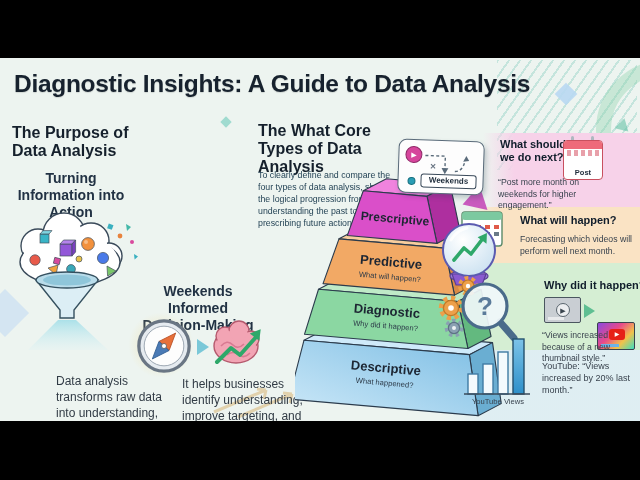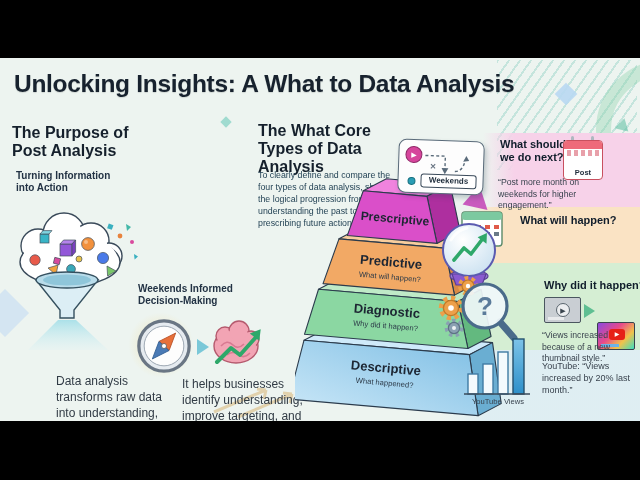--- a/index.html
+++ b/index.html
@@ -14,21 +14,21 @@
   
   .hatch{background:repeating-linear-gradient(125deg,rgba(70,180,160,.30) 0 2px,transparent 2px 9px);}
   .ring{border:15px solid rgba(140,210,170,.38);border-radius:50%;}
   .diamond{transform:rotate(45deg);}
   .tri-magenta{width:0;height:0;border-top:13px solid transparent;border-bottom:13px solid transparent;border-right:22px solid #c44ab8;transform:rotate(-18deg);opacity:.9;}
   .tri-teal{width:0;height:0;border-left:7px solid transparent;border-right:7px solid transparent;border-bottom:12px solid rgba(90,190,160,.55);transform:rotate(14deg);}
 
   
   .title{font-size:24.5px;font-weight:800;color:#17222e;letter-spacing:-.3px;text-shadow:0 1px 1px rgba(0,0,0,.12);}
   .h-big{font-size:16px;font-weight:800;color:#15202c;line-height:1.12;}
-  .h-sub{font-size:10px;font-weight:800;color:#223244;line-height:1.2;}
+  .h-sub{font-size:14px;font-weight:800;color:#223244;line-height:1.2;text-align:center;}
   .para{font-size:12px;color:#313b45;line-height:1.32;margin-left:44px;}
   .para-teal{font-size:8.8px;color:#1d3d50;line-height:1.36;}
   .co-head{font-size:11px;font-weight:800;color:#101d2b;line-height:1.18;}
   .co-text{font-size:8.7px;color:#39434e;line-height:1.33;}
 
   
   .band{position:absolute;right:0;}
   .band.pink{background:linear-gradient(to right,rgba(247,210,232,0),#f7d2e9 20%);}
   .band.orange{background:linear-gradient(to right,rgba(250,227,196,0),#fae3c4 18%);}
   .band.green{background:linear-gradient(to right,rgba(213,238,211,0),#d5eed3 16%);}
@@ -85,23 +85,23 @@
         <path d="M30,37 L84,14 M84,14 l-9,-1 M84,14 l-2,9"></path>
       </g>
     </svg>
 
     <div class="band pink" style="left:483px;top:75px;height:74px;"></div>
     <div class="band orange" style="left:466px;top:149px;height:56px;"></div>
     <div class="band green" style="left:458px;top:205px;height:87px;"></div>
     <div class="band lightb" style="left:440px;top:292px;height:71px;"></div>
     <div class="abs tri-magenta" style="left:462px;top:130px;"></div>
 
-    <div class="abs title" style="left:14px;top:12px;width:600px;">Unlocking Insights: A What to Data Analysis</div>
-
-    <div class="abs h-big" style="left:12px;top:66px;width:122px;">The Purpose of Post Analysis</div>
+    <div class="abs title" style="left:14px;top:12px;width:600px;">Diagnostic Insights: A Guide to Data Analysis</div>
+
+    <div class="abs h-big" style="left:12px;top:66px;width:122px;">The Purpose of Data Analysis</div>
     <div class="abs h-sub" style="left:16px;top:112px;width:110px;">Turning Information into Action</div>
 
     <svg class="abs" style="left:8px;top:140px;" width="132px" height="176" viewBox="0 0 132 176">
       <defs>
         <linearGradient id="beamG" x1="0" y1="0" x2="0" y2="1">
           <stop offset="0" stop-color="#7fd4e4" stop-opacity=".6"></stop>
             <stop offset="1" stop-color="#c8eef6" stop-opacity=".12"></stop>
         </linearGradient>
       </defs>
 
@@ -320,20 +320,21 @@
         <span class="ring2"></span>
       <div class="body">
         <div class="head"></div>
         <div class="dots"></div>
         <div class="lbl" style="width:34px;margin:13px auto 0;">Post Shorts</div>
       </div>
     </div>
     <div class="abs co-text" style="left:498px;top:119px;width:118px;">“Post more month on weekends for higher engagement.”</div>
 
     <div class="abs co-head" style="left:520px;top:156px;width:120px;">What will happen?</div>
+    <div class="abs co-text" style="left:520px;top:176px;width:118px;">Forecasting which videos will perform well next month.</div>
 
     <div class="abs co-head" style="left:544px;top:221px;width:110px;">Why did it happen?</div>
     <div class="abs thumb-gray" style="left:544px;top:239px;">
       <div class="play">▶</div>
         <div class="line"></div>
     </div>
     <div class="abs arrow-green" style="left:584px;top:246px;"></div>
     <div class="abs thumb-color" style="left:597px;top:238px;">
       <div class="yt">▶</div>
         <div class="line"></div>

